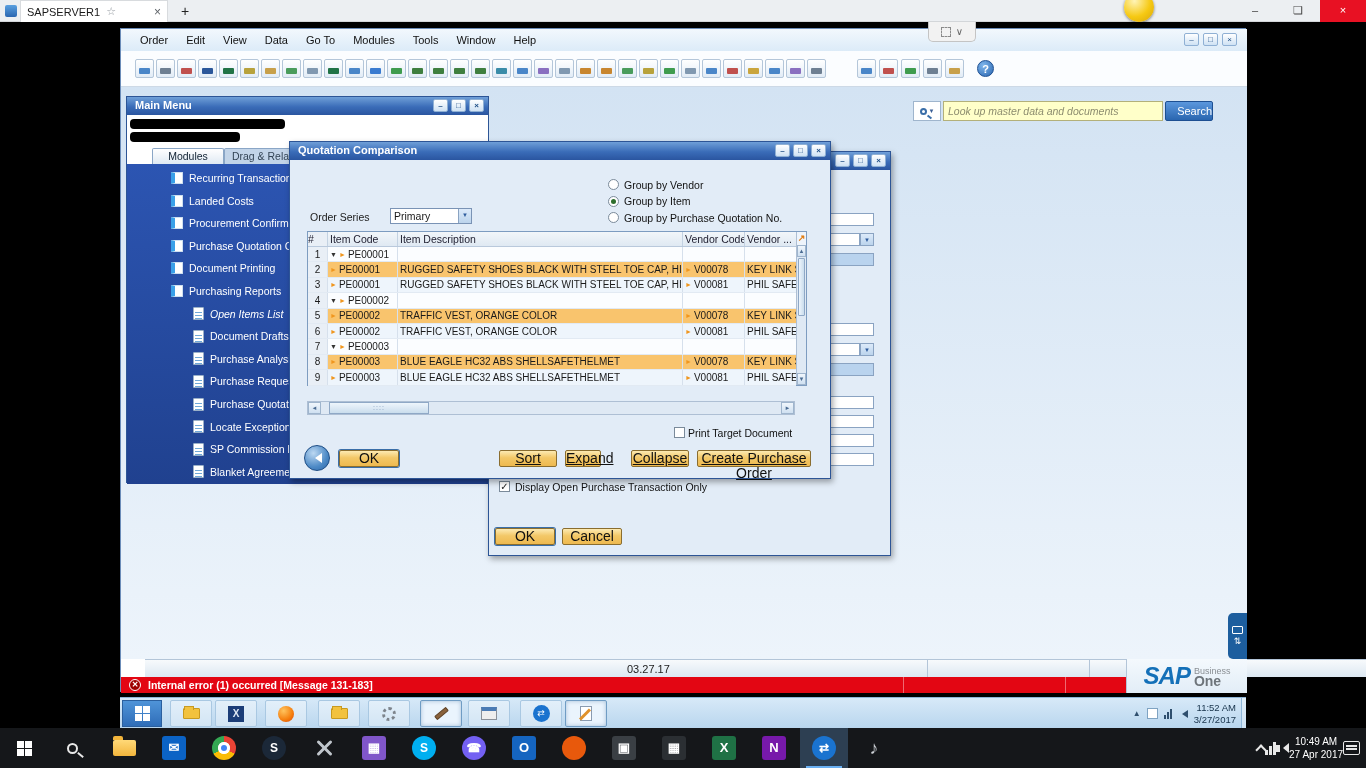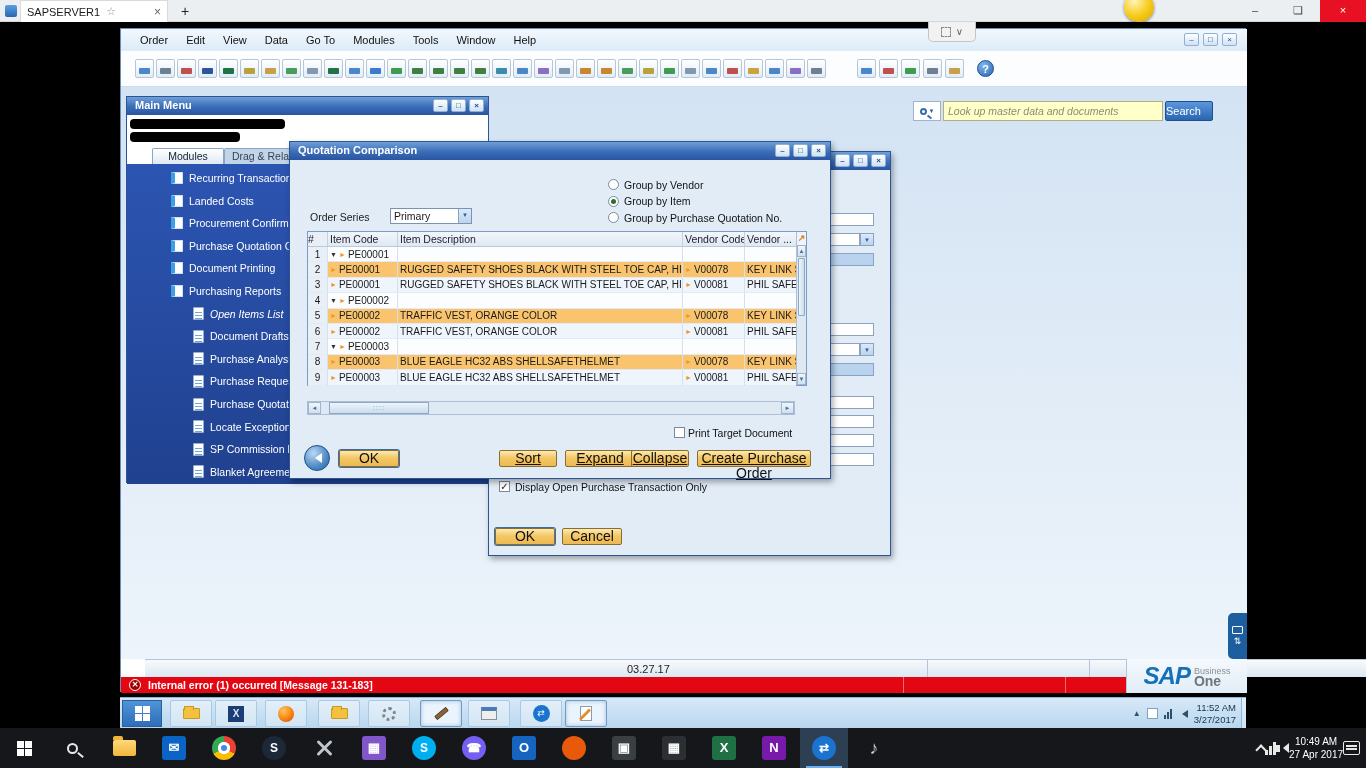--- a/index.html
+++ b/index.html
@@ -41,21 +41,21 @@
 
   #client { position:absolute; left:0; top:58px; width:1126px; height:572px; background:linear-gradient(#d3e3f3,#edf4fb); }
 
   
   #search-combo { position:absolute; left:792px; top:14px; width:28px; height:20px; background:#fff; border:1px solid #9fb5cd; display:flex; align-items:center; justify-content:center; gap:2px; }
   .mag { width:7px; height:7px; border:2px solid #3a6ea8; border-radius:50%; position:relative; }
   .mag::after { content:""; position:absolute; left:5px; top:6px; width:5px; height:2px; background:#3a6ea8; transform:rotate(40deg); }
   .dd-arr { font-size:6px; color:#3a5f96; }
   #search-input { position:absolute; left:822px; top:14px; width:220px; height:20px; background:#ffffc9; border:1px solid #b3b07a; font-size:10.5px; padding:0 4px; color:#333; }
   #search-input::placeholder { font-style:italic; color:#8d8d6f; }
-  #search-btn { position:absolute; left:1044px; top:14px; width:48px; height:20px; background:linear-gradient(#5b97dd,#2a66b0); border:1px solid #1d4f92; border-radius:2px; color:#fff; font-size:11px; text-align:left; line-height:18px; }
+  #search-btn { position:absolute; left:1044px; top:14px; width:48px; height:20px; background:linear-gradient(#5b97dd,#2a66b0); border:1px solid #1d4f92; border-radius:2px; color:#fff; font-size:11px; text-align:right; line-height:18px; }
 
   
   #mainmenu { position:absolute; left:5px; top:67px; width:363px; height:387px; background:#fff; border:1px solid #2d5596; z-index:2; }
   .titlebar { position:absolute; left:0; top:0; right:0; height:18px; background:linear-gradient(#6f9fd8,#3a6cb8 55%,#2a55a0); color:#fff; font-weight:bold; font-size:11px; line-height:17px; padding-left:8px; }
   .titlebar .tbc { position:absolute; top:2px; display:flex; gap:3px; }
   #mm-black1 { position:absolute; left:3px; top:22px; width:155px; height:10px; background:#000; border-radius:4px; }
   #mm-black2 { position:absolute; left:3px; top:35px; width:110px; height:10px; background:#000; border-radius:4px; }
   .mm-tab { position:absolute; top:51px; height:16px; font-size:10.5px; text-align:center; line-height:15px; border:1px solid #8aa6c6; border-bottom:none; border-radius:2px 2px 0 0; }
   #mm-tab1 { left:25px; width:72px; background:linear-gradient(#ffffff,#dfe9f3); color:#123; }
   #mm-tab2 { left:97px; width:76px; background:#c2d4e8; color:#345; }
@@ -612,21 +612,21 @@
         </div>
 
         <div class="cb" style="left:384px; top:285px;"></div>
         <div class="cb-label" style="left:398px; top:285px;">Print Target Document</div>
 
         <div id="back-btn">
             <span class="a"></span>
           </div>
         <div class="btn-gold btn-default" style="left:49px; top:308px; width:60px;">OK</div>
         <div class="btn-gold btn-u" style="left:209px; top:308px; width:58px;">Sort</div>
-        <div class="btn-gold btn-u" style="left:275px; top:308px; width:70px;">Expand</div>
+        <div class="btn-gold btn-u" style="left:275px; top:308px; width:36px;">Expand</div>
         <div class="btn-gold btn-u" style="left:341px; top:308px; width:58px;">Collapse</div>
         <div class="btn-gold btn-u" style="left:407px; top:308px; width:114px;">Create Purchase Order</div>
       <div class="radio-row" style="top: 36px;">
             <div class="radio"></div>
             <div class="rlabel" style="position: relative;">Group by Vendor</div>
           </div>
           <div class="radio-row" style="top: 52.5px;">
             <div class="radio on"></div>
             <div class="rlabel" style="position: relative;">Group by Item</div>
           </div>

